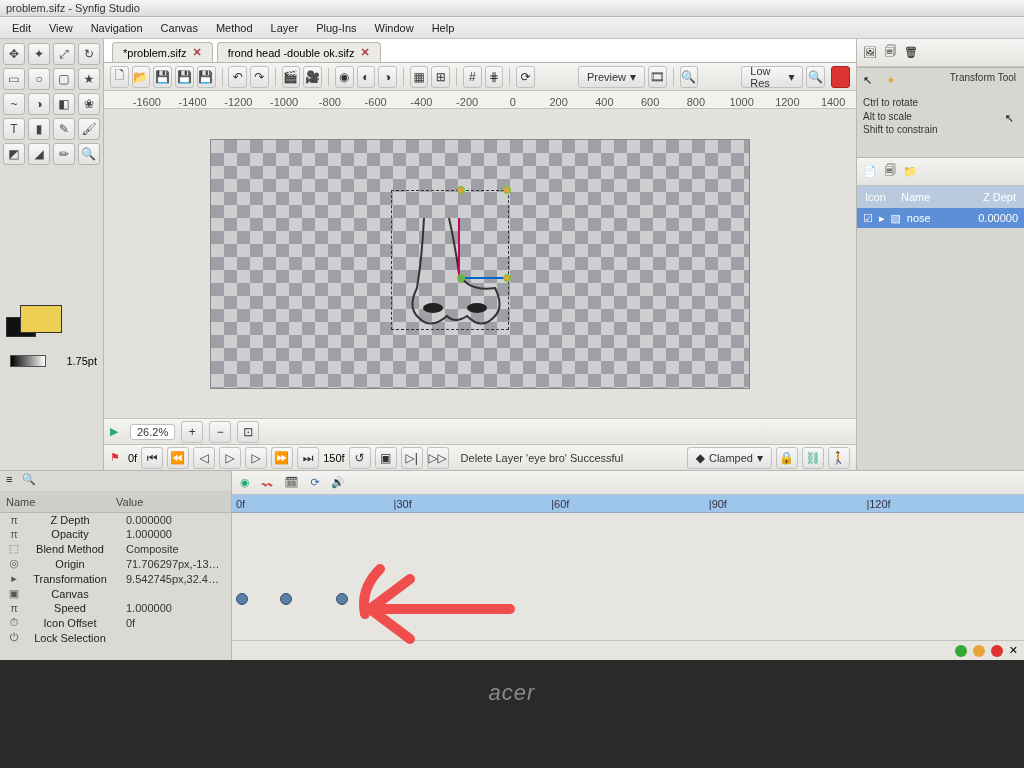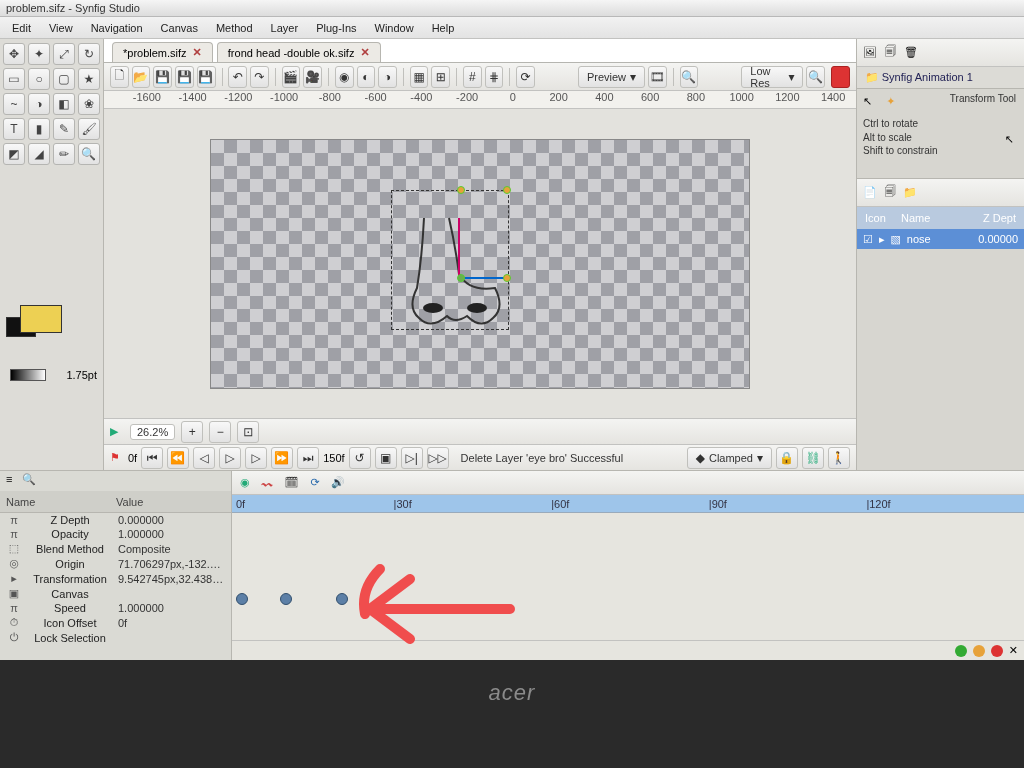--- a/index.html
+++ b/index.html
@@ -11,32 +11,32 @@
   .menubar > div { padding: 2px 8px; color: #222; cursor: default; }
   .app-body { flex: 1; display: flex; min-height: 0; }
   
   .toolcol { width: 104px; background: #dddcd7; border-right: 1px solid #b7b6b0; display: flex; flex-direction: column; }
   .toolbox { padding: 4px; display: grid; grid-template-columns: repeat(4, 22px); gap: 3px; justify-content: center; }
   .tool { width: 22px; height: 22px; background: linear-gradient(#f8f8f8,#e2e2e2); border: 1px solid #b5b5b2; border-radius: 3px; display: flex; align-items: center; justify-content: center; font-size: 12px; color: #444; }
   .swatch-area { margin-top: 130px; padding: 6px; }
   .swatch-big { position: relative; width: 56px; height: 40px; }
   .swatch-fg { position: absolute; left: 14px; top: 0; width: 42px; height: 28px; background: #edd053; border: 1px solid #333; }
   .swatch-bg { position: absolute; left: 0; top: 12px; width: 30px; height: 20px; background: #111; border: 1px solid #333; }
-  .pt-row { display: flex; align-items: center; gap: 20px; margin-top: 24px; padding-left: 4px; }
+  .pt-row { display: flex; align-items: center; gap: 20px; margin-top: 10px; padding-left: 4px; }
   .grad-bar { width: 70px; height: 12px; background: linear-gradient(to right,#000,#fff); border: 1px solid #555; }
   
   .center { flex: 1; display: flex; flex-direction: column; min-width: 0; }
   .tabs { height: 24px; background: #ffffff; display: flex; align-items: flex-end; padding-left: 8px; border-bottom: 1px solid #b5b5b0; }
   .tab { padding: 3px 10px; background: #eceae5; border: 1px solid #b7b6b0; border-bottom: none; border-radius: 4px 4px 0 0; margin-right: 4px; display: flex; gap: 6px; align-items: center; }
   .tab .x { color: #b04040; font-weight: bold; }
   .toolbar-row { height: 28px; background: linear-gradient(#f4f4f2,#e5e4e0); display: flex; align-items: center; padding: 0 6px; gap: 3px; border-bottom: 1px solid #c2c2c0; }
   .tbtn { width: 22px; height: 22px; background: linear-gradient(#f8f8f8,#e2e2e2); border: 1px solid #c0c0bc; border-radius: 3px; display: flex; align-items: center; justify-content: center; font-size: 12px; color: #333; }
   .tbtn.wide { width: auto; padding: 0 8px; gap: 4px; margin-left: 40px; }
   .sep { width: 1px; height: 18px; background: #c0c0bc; margin: 0 3px; }
-  .ruler-row { height: 18px; background: #f2f1ed; border-bottom: 1px solid #c2c2c0; display: flex; align-items: flex-start; padding-left: 20px; font-size: 9px; color: #555; }
+  .ruler-row { height: 18px; background: #f2f1ed; border-bottom: 1px solid #c2c2c0; display: flex; align-items: flex-end; padding-left: 20px; font-size: 9px; color: #555; }
   .ruler-row span { flex: 1; text-align: center; }
   .canvas-area { flex: 1; background: #e3e2dd; display: flex; align-items: center; justify-content: center; position: relative; }
   .checker { width: 540px; height: 250px; position: relative; background-color: #cfcfd2;
     background-image: linear-gradient(45deg,#9fa0a6 25%,transparent 25%,transparent 75%,#9fa0a6 75%), linear-gradient(45deg,#9fa0a6 25%,transparent 25%,transparent 75%,#9fa0a6 75%);
     background-size: 26px 26px; background-position: 0 0, 13px 13px; border: 1px solid #888; }
   .nose-box { position: absolute; left: 180px; top: 50px; width: 118px; height: 140px; border: 1px dashed #333; }
   .nose-svg { position: absolute; left: 178px; top: 48px; width: 140px; height: 160px; }
   .handle { position: absolute; width: 8px; height: 8px; background: #e7a23a; border: 1px solid #5c3; border-radius: 50%; }
   .status-row { height: 26px; background: linear-gradient(#f4f4f2,#e5e4e0); border-top: 1px solid #c2c2c0; display: flex; align-items: center; padding: 0 6px; gap: 6px; font-size: 10px; color: #333; }
   .status-row .pill { background: #fff; border: 1px solid #c0c0bc; border-radius: 3px; padding: 1px 6px; }
@@ -55,21 +55,21 @@
   .rc-layers-head span:nth-child(2){flex:1;}
   .rc-layer-row { height: 20px; background: #5c8fd6; color: #fff; display: flex; align-items: center; padding: 0 6px; gap: 6px; font-size: 10px; }
   
   .bottom { height: 190px; background: #dadad4; border-top: 1px solid #b7b6b0; display: flex; }
   .params { width: 232px; border-right: 1px solid #b7b6b0; display: flex; flex-direction: column; }
   .params-head { height: 22px; background: #cfcfc9; border-bottom: 1px solid #b7b6b0; display: flex; align-items: center; padding: 0 6px; color: #444; }
   .params-head span:first-child{width:110px;}
   .param-row { display: flex; align-items: center; padding: 1px 6px; color: #222; }
   .param-row .ic { width: 16px; text-align: center; color: #555; }
   .param-row .nm { width: 96px; text-align: center; }
-  .param-row .vl { flex: 1; color: #333; overflow: hidden; white-space: nowrap; text-overflow: ellipsis; }
+  .param-row .vl { flex: 1; color: #333; overflow: hidden; white-space: nowrap; text-overflow: ellipsis; margin-left: 8px; }
   .timeline { flex: 1; display: flex; flex-direction: column; position: relative; }
   .tl-tool { height: 24px; background: linear-gradient(#f4f4f2,#e5e4e0); display: flex; align-items: center; gap: 12px; padding: 0 8px; border-bottom: 1px solid #c2c2c0; }
   .tl-ruler { height: 18px; background: #9ec5ea; display: flex; align-items: center; font-size: 9px; color: #334; padding-left: 4px; border-bottom: 1px solid #9ab; }
   .tl-ruler span { flex: 1; }
   .tl-body { flex: 1; background: #e6e5df; position: relative; }
   .kf { position: absolute; width: 12px; height: 12px; border-radius: 50%; background: #5c7fa6; border: 1px solid #32506e; }
   .arrow { position: absolute; left: 78px; top: 46px; pointer-events: none; }
   .tl-bot { height: 20px; background: #e6e5df; border-top: 1px solid #c2c2c0; display: flex; align-items: center; justify-content: flex-end; gap: 6px; padding: 0 6px; }
   .tl-bot .dot { width: 12px; height: 12px; border-radius: 50%; }
   .laptop-brand { position: absolute; left: 0; top: 680px; width: 1024px; text-align: center; color: #8a8a8a; font-family: Arial; font-size: 22px; font-style: italic; letter-spacing: 1px; }
@@ -237,24 +237,20 @@
         <div class="tbtn" style="color:#2a7;">🚶</div>
       </div>
     </div>
 
     <div class="rightcol">
       <div class="rc-tool">
         <span>🖼</span>
         <span>🗐</span>
         <span>🗑</span>
       </div>
-      <div class="rc-list">
-        <span>📁</span>
-        <span>Synfig Animation 1</span>
-      </div>
       <div class="rc-tool-opts">
         <div style="height:18px;display:flex;gap:14px;margin-bottom:4px;">
           <span>↖</span>
           <span style="color:#e7a23a;">✦</span>
         </div>
         <span class="title">Transform Tool</span>
         <div class="hint">Ctrl to rotate</div>
         <div class="hint">Alt to scale</div>
         <div class="hint">Shift to constrain</div>
         <span style="position:absolute;right:10px;top:44px;">↖</span>

